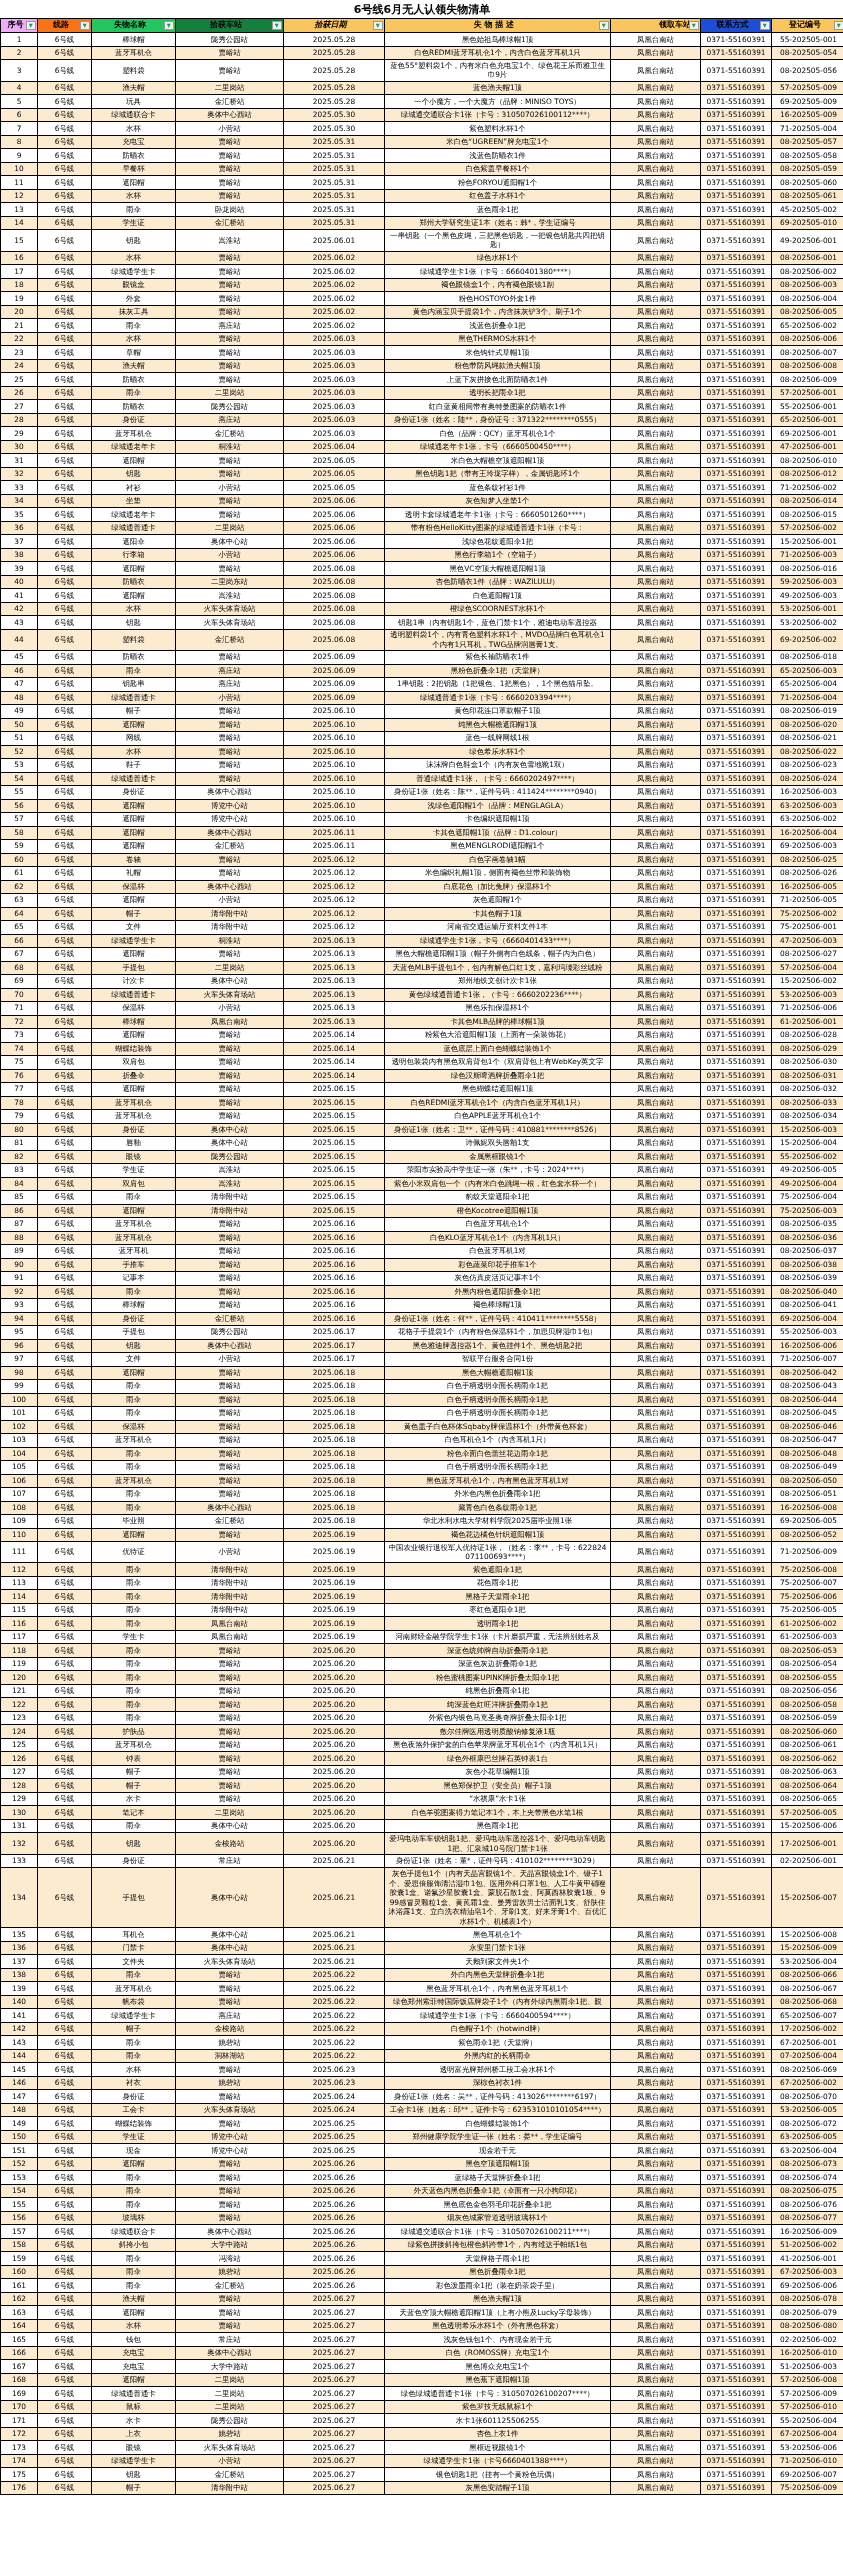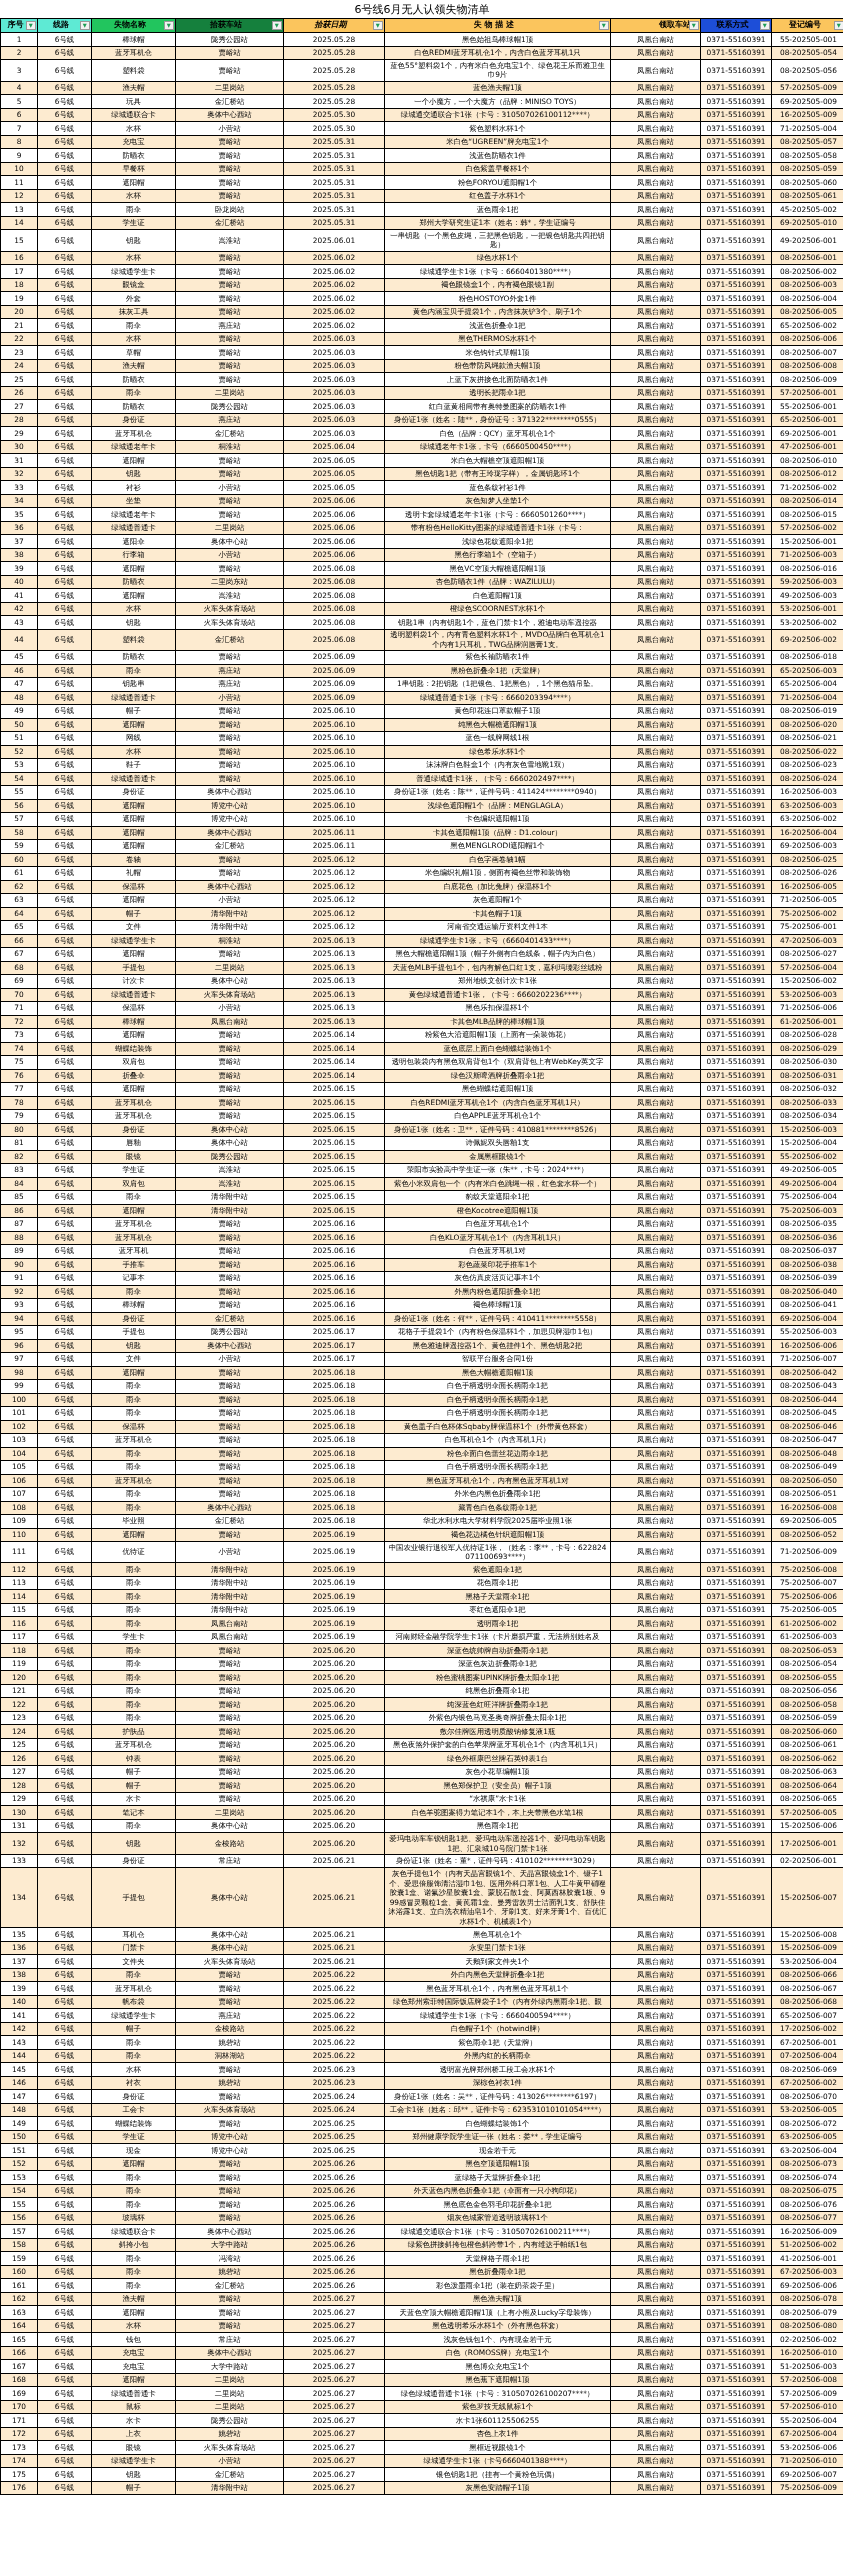--- a/index.html
+++ b/index.html
@@ -1,17 +1,17 @@
 <!DOCTYPE html>
 <html style="font-size:10.3px"><head>
 <meta charset="utf-8">
 <style>
   html,body{margin:0;padding:0;background:#fff;}
   body{width:844px;font-family:"DejaVu Sans","Liberation Sans",sans-serif;color:#000;}
-  .title{width:100%;text-align:center;font-weight:normal;font-size:11px;padding:1.9px 0 1.3px 0;background:#fff;}
+  .title{width:100%;text-align:center;font-weight:bold;font-size:11px;padding:1.9px 0 1.3px 0;background:#fff;}
   table{border-collapse:collapse;table-layout:fixed;width:844px;}
   col.c-index{width:37px;} col.c-line{width:54px;} col.c-item{width:84px;}
   col.c-fstation{width:108px;} col.c-fdate{width:101px;} col.c-desc{width:226px;}
   col.c-cstation{width:90px;} col.c-contact{width:71px;} col.c-reg{width:74px;}
   th,td{border:0.6px solid #000;text-align:center;vertical-align:middle;
         font-size:7.4px;line-height:1.3;padding:1.3px 1.9px;word-break:break-all;}
   th{font-weight:bold;font-size:8px;position:relative;padding-right:9px;}
   thead tr{height:14px;}
   tbody tr{height:13.5px;}
   tbody tr:nth-child(even) td{background:#FDEBD0;}
@@ -33,22 +33,22 @@
       <col class="c-item">
     <col class="c-fstation">
       <col class="c-fdate">
       <col class="c-desc">
     <col class="c-cstation">
       <col class="c-contact">
       <col class="c-reg">
   </colgroup>
   <thead>
       <tr id="header-row">
-        <th style="background: #5eead4;"><span>序号</span><span class="filter-btn" style="color: rgb(31, 157, 85);">▼</span></th>
-        <th style="background: #5eead4;"><span>线路</span><span class="filter-btn" style="color: rgb(31, 157, 85);">▼</span></th>
+        <th style="background: #f0abfc;"><span>序号</span><span class="filter-btn" style="color: rgb(31, 157, 85);">▼</span></th>
+        <th style="background: #f97316;"><span>线路</span><span class="filter-btn" style="color: rgb(31, 157, 85);">▼</span></th>
         <th style="background: #22c55e;"><span>失物名称</span><span class="filter-btn" style="color: rgb(31, 157, 85);">▼</span></th>
         <th style="background: #15803d;"><span>拾获车站</span><span class="filter-btn" style="color: rgb(31, 157, 85);">▼</span></th>
         <th style="background: rgb(251, 197, 93); font-style: italic;"><span>拾获日期</span><span class="filter-btn" style="color: rgb(31, 157, 85);">▼</span></th>
         <th style="background: rgb(251, 197, 93);"><span>失 物 描 述</span><span class="filter-btn" style="color: rgb(31, 157, 85);">▼</span></th>
         <th style="background: rgb(251, 197, 93); padding-left: 48px;"><span>领取车站</span><span class="filter-btn" style="color: rgb(31, 157, 85);">▼</span></th>
         <th style="background: #1d4ed8;"><span>联系方式</span><span class="filter-btn" style="color: rgb(31, 157, 85);">▼</span></th>
         <th style="background: rgb(251, 197, 93);"><span>登记编号</span><span class="filter-btn" style="color: rgb(31, 157, 85);">▼</span></th>
       </tr>
     </thead>
   <tbody id="table-body">

